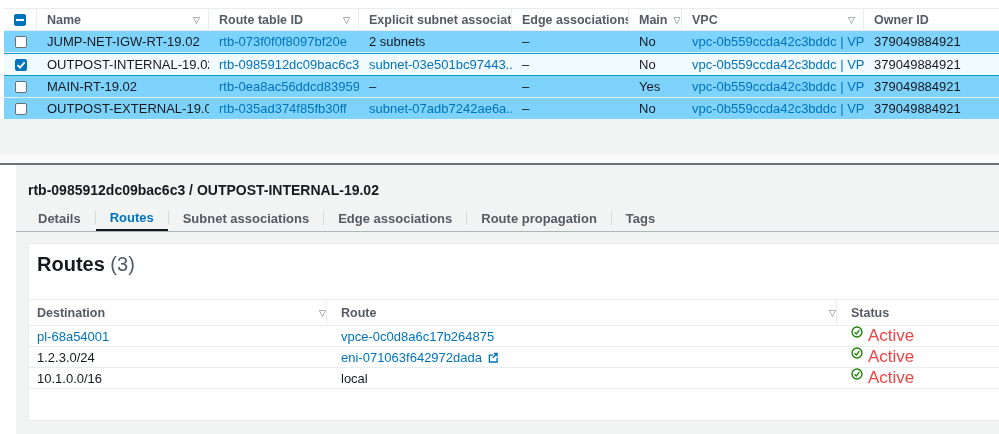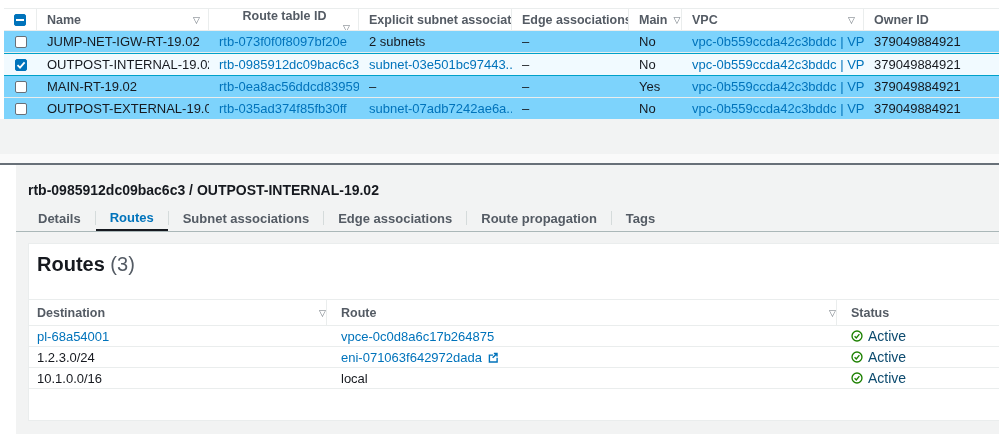--- a/index.html
+++ b/index.html
@@ -15,21 +15,21 @@
   .thead { display:flex; height:23px; border-top:1px solid #eaeded; border-bottom:1px solid #eaeded; align-items:stretch; }
   .hc { display:flex; align-items:center; font-size:12.5px; font-weight:bold; color:#545b64;
         padding:0 8px 0 10px; border-right:1px solid #eaeded; white-space:nowrap; overflow:hidden; }
   .hc:last-child { border-right:none; }
   .sort { margin-left:auto; color:#687078; font-size:9px; padding-left:6px; cursor:pointer; }
   .tr { display:flex; height:22px; align-items:center; border-bottom:1px solid #eaeded; background:#7dd3fc; }
   .tr.selected { background:#f1faff; border-top:1px solid #00a1c9; border-bottom:1px solid #00a1c9; height:23px; }
   .td { padding-left:10px; font-size:13px; white-space:nowrap; overflow:hidden; }
   .col-cb { width:33px; }
   .col-name { width:172px; }
-  .col-rtid { width:150px;flex-direction:column; }
+  .col-rtid { width:150px; }
   .col-explicit { width:153px; }
   .col-edge { width:117px; }
   .col-main { width:53px; }
   .col-vpc { width:182px; }
   .col-owner { width:139px; }
   .cbcell { display:flex; align-items:center; justify-content:center; padding:0; }
   .checkbox { width:12px; height:12px; border:1px solid #687078; border-radius:2px; background:#fff;
               display:flex; align-items:center; justify-content:center; cursor:pointer; }
   .checkbox.on { background:#0073bb; border-color:#0073bb; }
   .dash { width:8px; height:2px; background:#fff; }
@@ -69,21 +69,21 @@
   .rhc { display:flex; align-items:center; font-size:12.5px; font-weight:bold; color:#545b64;
          padding-left:8px; border-right:1px solid #eaeded; }
   .rhc.pad14 { padding-left:14px; }
   .rhc:last-child { border-right:none; }
   .rrow { display:flex; height:21px; align-items:center; border-bottom:1px solid #eaeded; background:#fff; }
   .rc { font-size:13px; padding-left:8px; white-space:nowrap; overflow:hidden; display:flex; align-items:center; }
   .rc.pad14 { padding-left:14px; }
   .rcol-dest { width:298px; }
   .rcol-target { width:510px; }
   .rcol-status { flex:1; }
-  .status-ok { color:#0c4a6e; display:flex; align-items:center; gap:5px; font-size:14px; }
+  .status-ok { color:#ef4444; display:flex; align-items:flex-start; gap:5px; font-size:17px; }
   .ext-icon { margin-left:5px; display:inline-flex; }
 </style>
 </head>
 <body>
 
 <div class="screen">
 
   <div class="top-table">
     <div class="thead">
       <div class="hc col-cb cbcell">

